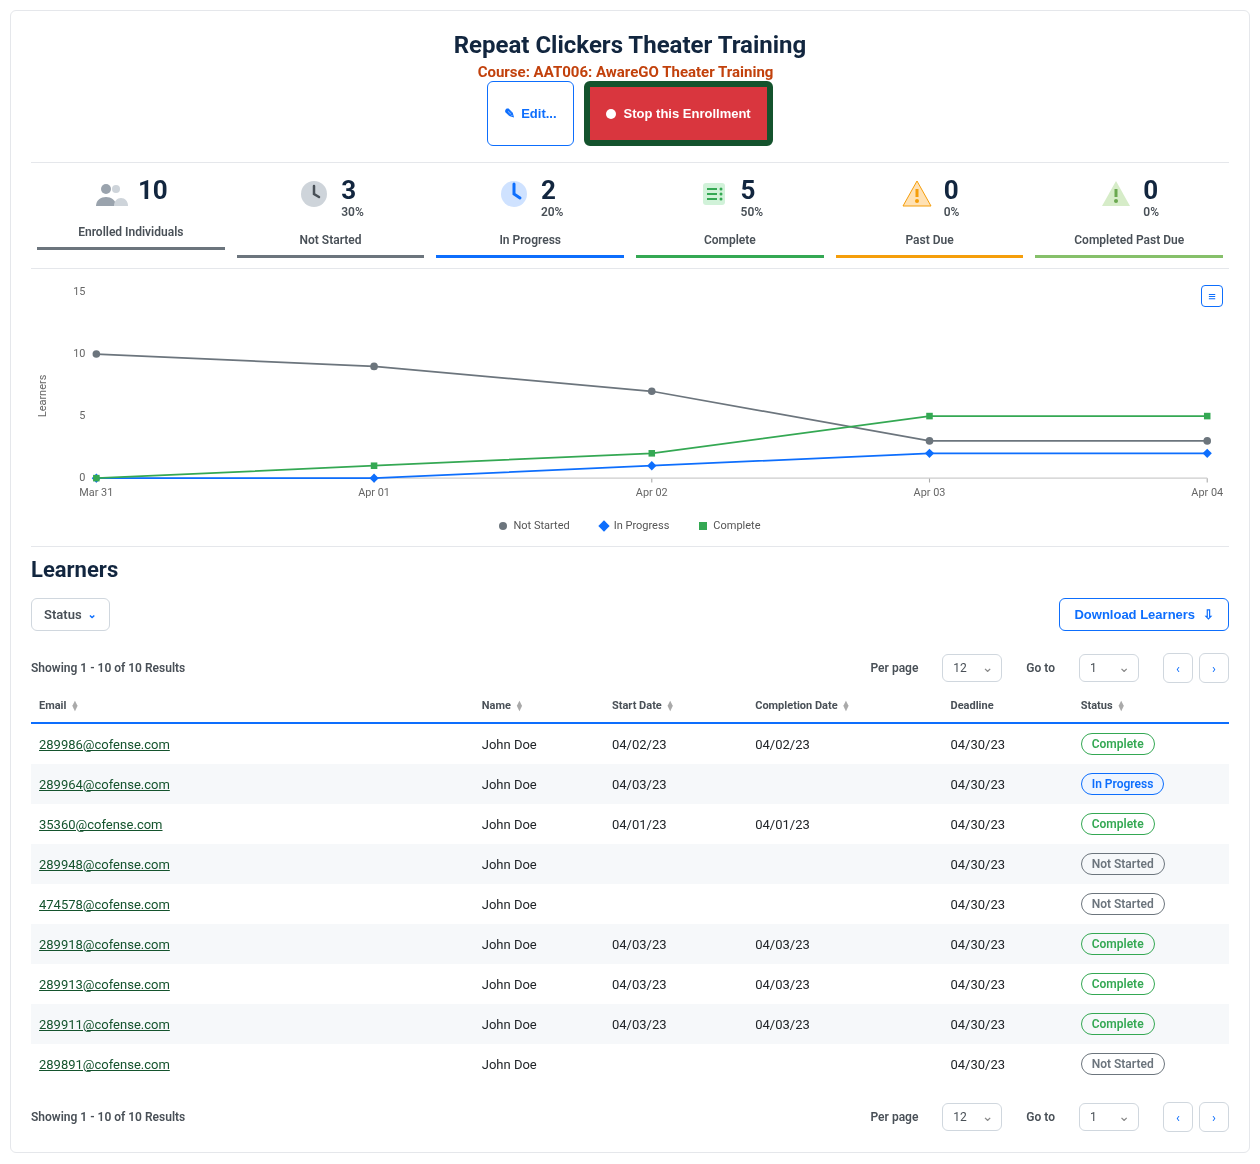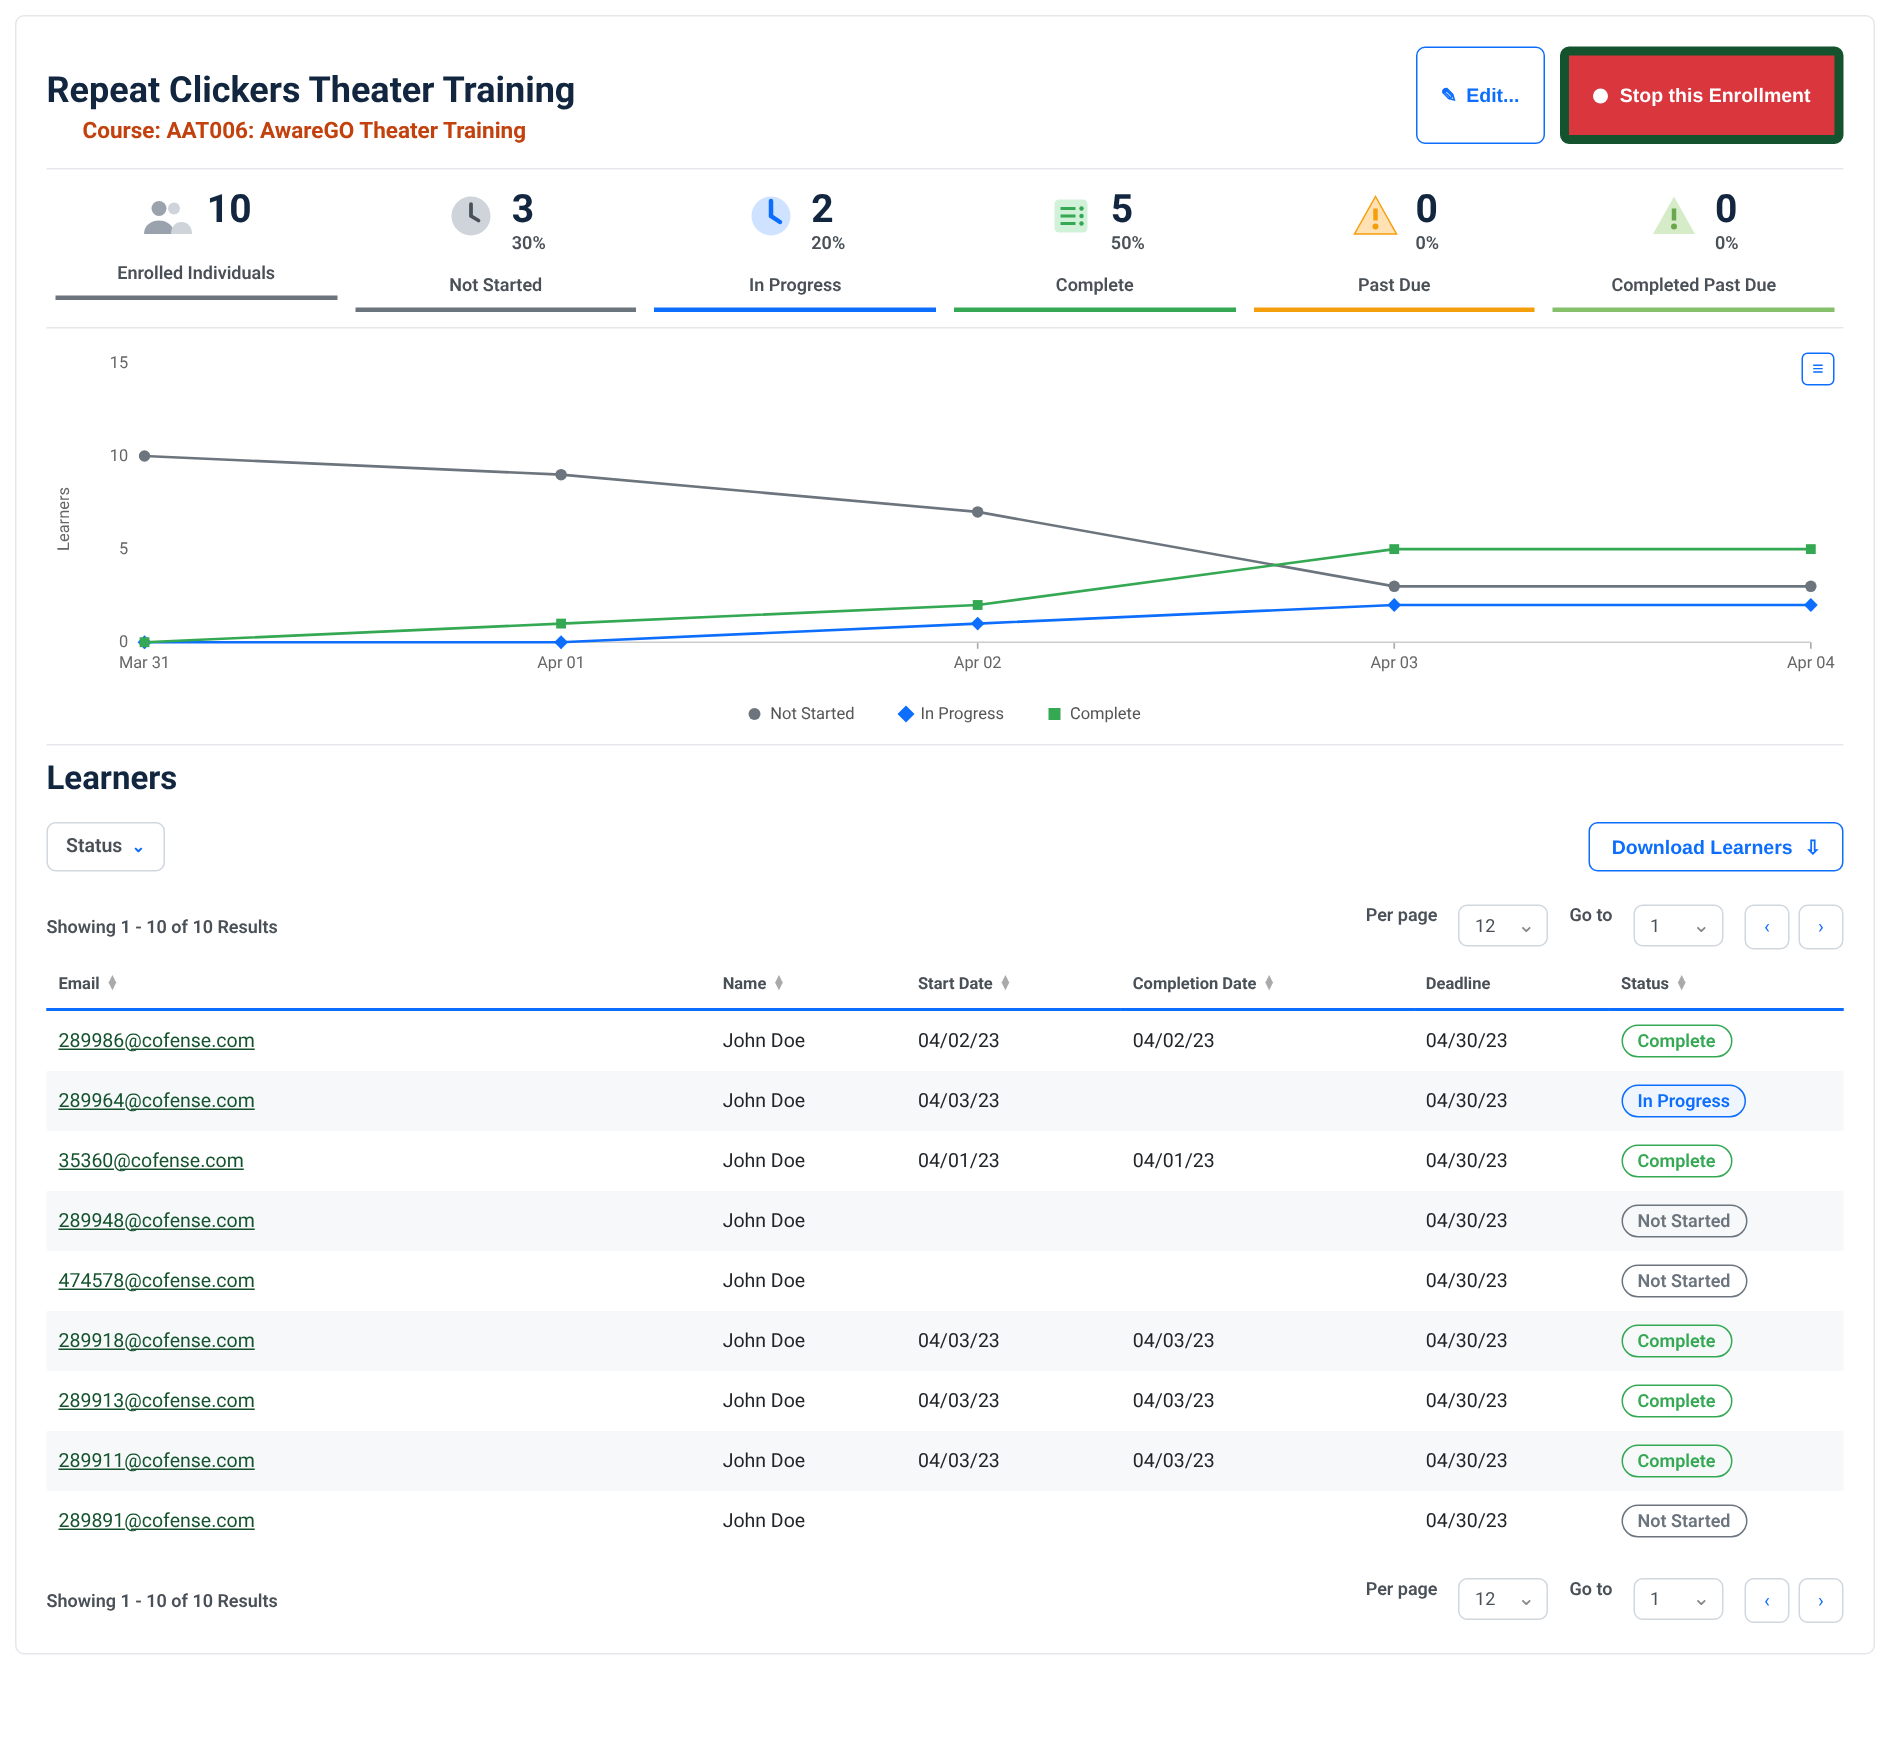--- a/index.html
+++ b/index.html
@@ -1,18 +1,18 @@
 <!DOCTYPE html>
 <html><head>
 <meta charset="utf-8">
 <style>
   * { box-sizing: border-box; margin: 0; padding: 0; }
   body { font-family: -apple-system, BlinkMacSystemFont, "Segoe UI", Roboto, Arial, sans-serif; background: #fff; padding: 10px; color: #1f2937; }
   .panel { border: 1px solid #e5e7eb; border-radius: 6px; padding: 20px 20px 20px 20px; width: 1240px; }
-  .header-row { display:flex; justify-content:space-between; align-items:flex-end; }
+  .header-row { display:flex; justify-content:space-between; align-items:center;flex-direction:column; }
   .title { font-size: 24px; font-weight: 700; color: #12263f; }
   .subtitle { font-size: 15px; font-weight: 700; color:#c2410c; margin-top:4px; margin-left:24px; }
   .actions { display:flex; gap:10px; }
   .btn-outline { border:1px solid #0d6efd; color:#0d6efd; background:#fff; border-radius:6px; padding:8px 16px; font-size:13px; font-weight:600; cursor:pointer; display:flex; align-items:center; gap:6px; }
   .btn-danger { border:6px solid #14532d; background:#d9363e; color:#fff; border-radius:6px; padding:19px 16px; font-size:13px; font-weight:600; cursor:pointer; display:flex; align-items:center; gap:8px; }
   .hr { border:none; border-top:1px solid #e5e7eb; margin:16px 0 8px 0; }
 
   .stats-row { display:flex; justify-content:space-between; margin-top:10px; }
   .stat { flex:1; text-align:center; padding:4px 6px 0 6px; cursor:pointer; }
   .stat-top { display:flex; align-items:flex-start; justify-content:center; gap:10px; }
@@ -34,21 +34,21 @@
   .legend-sq { width:8px; height:8px;}
   .legend-diamond { width:8px; height:8px; transform:rotate(45deg);}
 
   .learners-head { font-size:22px; font-weight:700; color:#12263f; margin-top:14px; border-top:1px solid #e5e7eb; padding-top:10px;}
   .filter-row { display:flex; justify-content:space-between; margin-top:16px;}
   .status-filter { border:1px solid #d0d7de; border-radius:6px; padding:7px 12px; font-size:13px; font-weight:600; color:#495057; cursor:pointer; display:flex; align-items:center; gap:6px;}
   .download-btn { border:1px solid #0d6efd; color:#0d6efd; background:#fff; border-radius:6px; padding:8px 14px; font-size:13px; font-weight:600; cursor:pointer; display:flex; align-items:center; gap:8px;}
   .chev { font-size:11px;}
 
   .pager-row { display:flex; justify-content:space-between; align-items:center; margin-top:22px; font-size:12px; color:#495057;}
-  .pager-right { display:flex; align-items:flex-start; gap:14px;}
+  .pager-right { display:flex; align-items:center; gap:24px;}
   .pp-label { font-weight:600; }
   .select { border:1px solid #d0d7de; border-radius:6px; padding:6px 28px 6px 10px; font-size:12px; background:#fff; cursor:pointer; position:relative; display:inline-flex; align-items:center; min-width:60px;}
   .select:after { content:"⌄"; position:absolute; right:8px; font-size:14px; color:#888; top:4px;}
   .pg-btn { border:1px solid #d0d7de; border-radius:6px; width:30px; height:30px; display:inline-flex; align-items:center; justify-content:center; font-size:13px; color:#0d6efd; cursor:pointer; background:#fff;}
   .pg-grp{display:flex;gap:6px;}
 
   .table { width:100%; border-collapse:collapse; margin-top:6px;}
   .table thead th { font-size:11px; font-weight:700; color:#495057; text-align:left; padding:10px 8px; border-bottom:2px solid #0d6efd; background:#fff;}
   .sort-icn { font-size:9px; color:#aaa; margin-left:4px; display:inline-flex; flex-direction:column; line-height:5px; vertical-align:middle;}
   .table tbody tr:nth-child(even){ background:#f6f8fa;}

